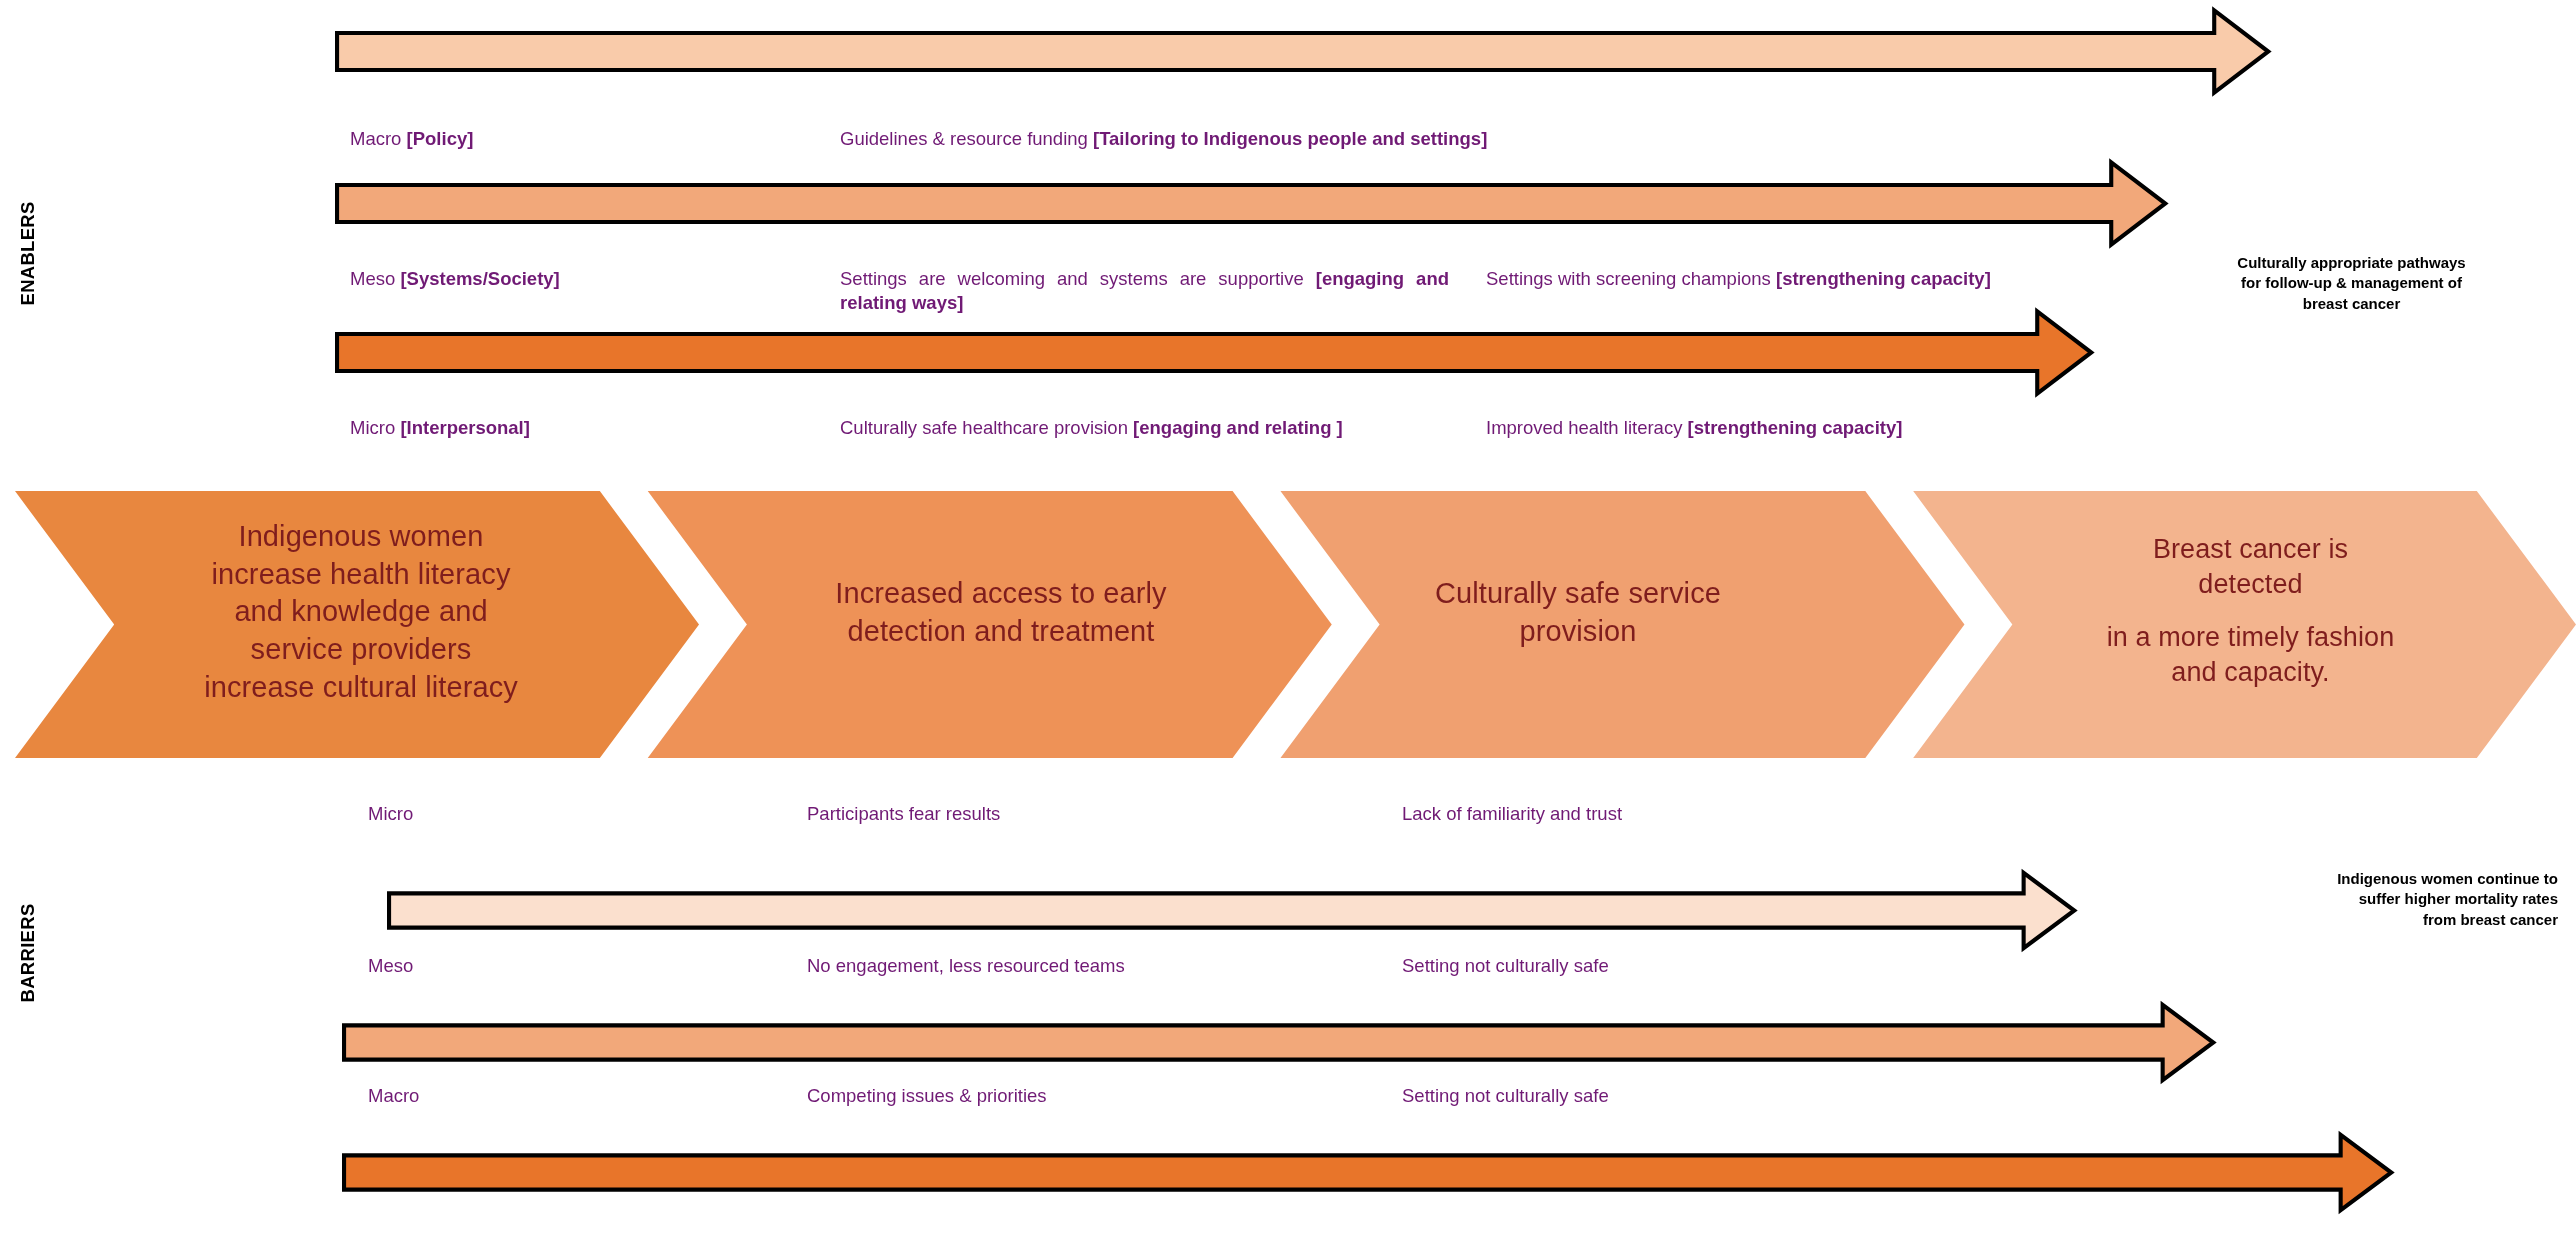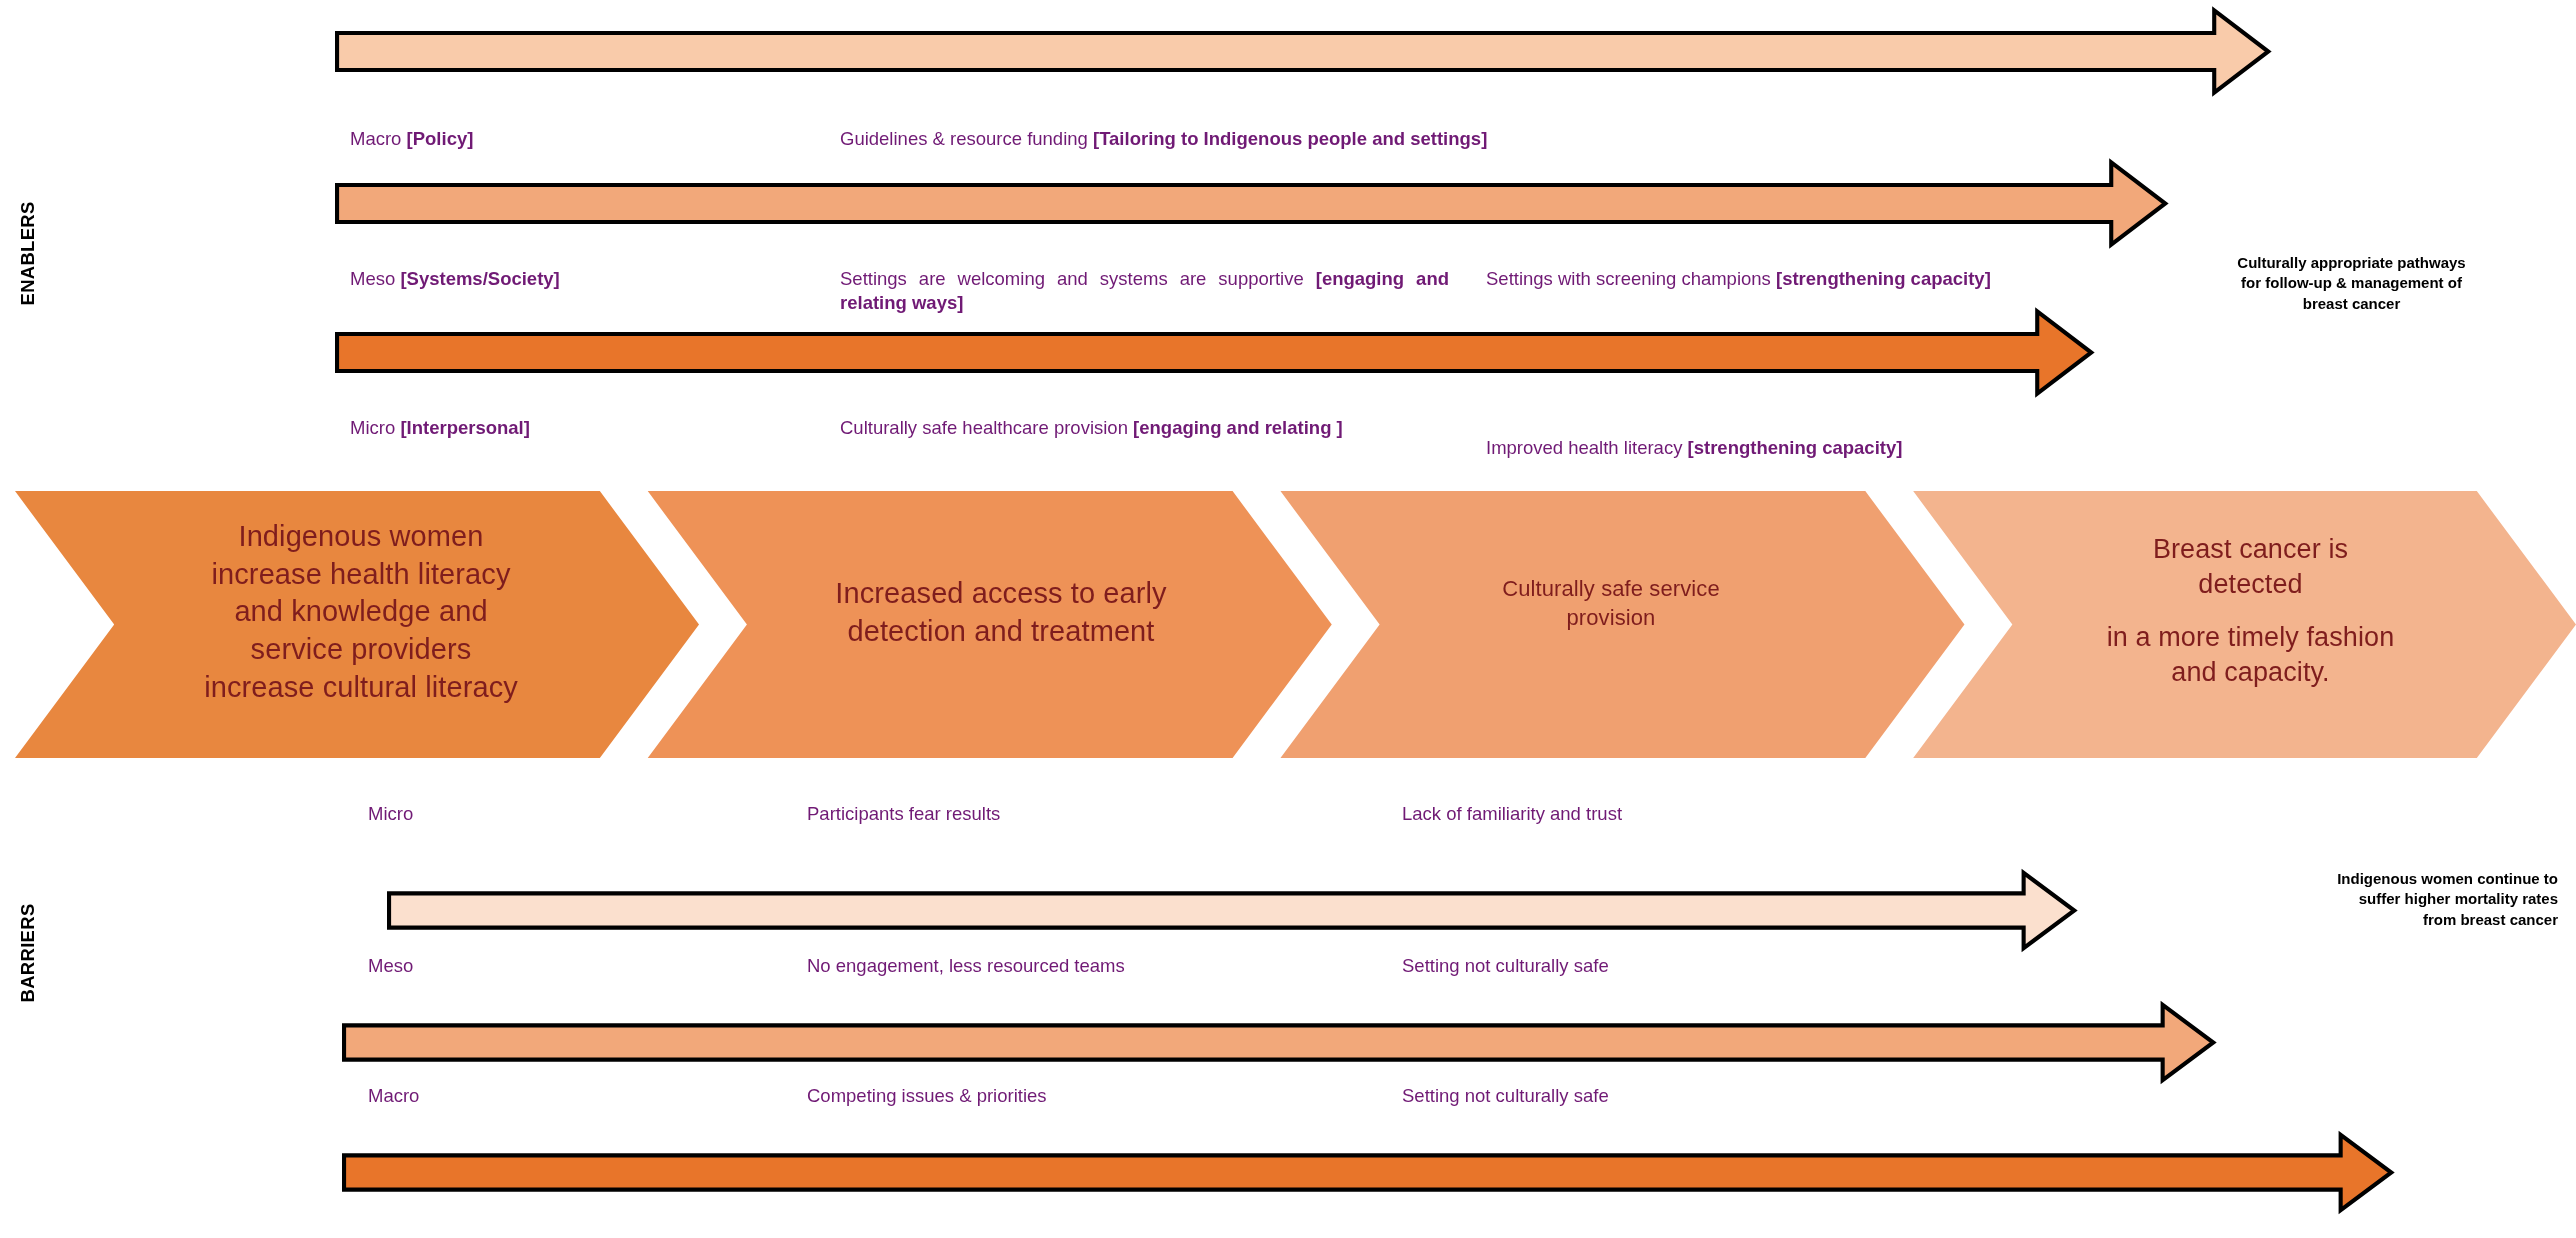--- a/index.html
+++ b/index.html
@@ -114,21 +114,21 @@
       <polygon points="3,38 2489,38 2489,5 2568,65 2489,125 2489,92 3,92" fill="#E8752A" stroke="#000000" stroke-width="6" stroke-linejoin="miter"></polygon>
     </svg>
   </div>
 
   <div class="rowtext lvl" style="left:350px; top:416px; width:321px;">
     <span>Micro  </span><b>[Interpersonal]</b>
   </div>
   <div class="rowtext just" style="left:840px; top:416px; width:609px;">
     <span>Culturally safe healthcare provision </span><b>[engaging and relating ]</b>
   </div>
-  <div class="rowtext" style="left:1486px; top:436px; width:588px;">
+  <div class="rowtext" style="left:1486px; top:416px; width:588px;">
     <span>Improved health literacy </span><b>[strengthening capacity]</b>
   </div>
 
   <div class="outcome ctr" style="left:2153px; top:253px; width:397px;">
     <div>Culturally appropriate pathways</div>
     <div>for follow-up &amp; management of</div>
     <div>breast cancer</div>
   </div>
 
   <div class="chevband" style="left:15px; top:491px; width:2561px; height:267px;">
@@ -150,21 +150,21 @@
     <div>and knowledge and</div>
     <div>service providers</div>
     <div>increase cultural literacy</div>
   </div>
 
   <div class="chevtext" style="left:755px; top:575px; width:492px; font-size:29px;">
     <div>Increased access to early</div>
     <div>detection and treatment</div>
   </div>
 
-  <div class="chevtext" style="left:1375px; top:575px; width:472px; font-size:22px;">
+  <div class="chevtext" style="left:1342px; top:575px; width:472px; font-size:29px;">
     <div>Culturally safe service</div>
     <div>provision</div>
   </div>
 
   <div class="chevtext" style="left:2011px; top:532px; width:479px; font-size:27px;">
     <div>Breast cancer is</div>
     <div>detected</div>
     <div style="height:18px;"></div>
     <div>in a more timely fashion</div>
     <div>and capacity.</div>

